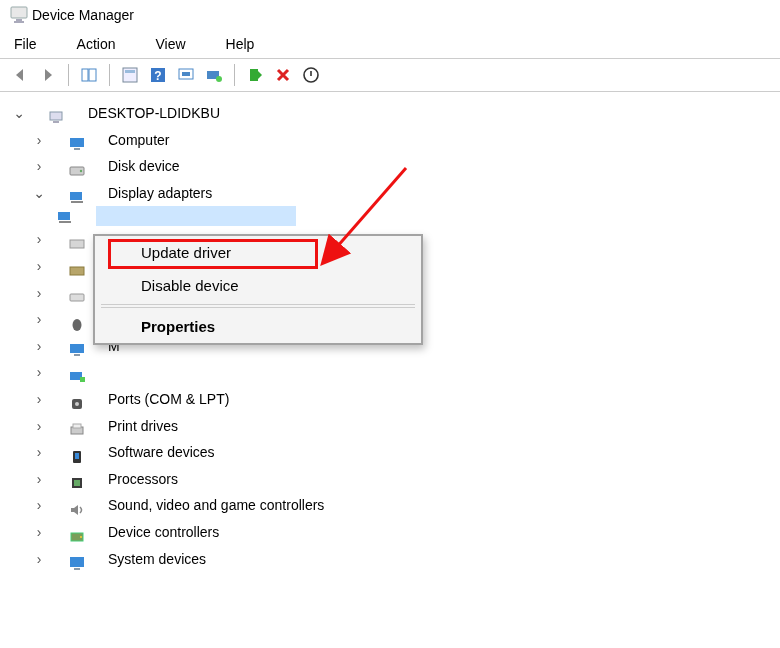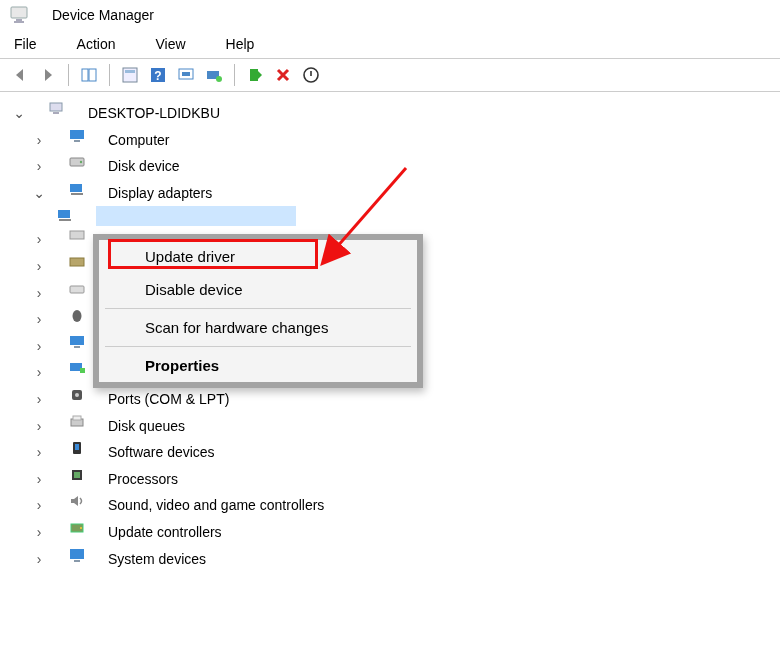--- a/index.html
+++ b/index.html
@@ -11,21 +11,21 @@
     color: #000;
     width: 780px;
     height: 648px;
     overflow: hidden;
     position: relative;
   }
   .titlebar {
     display: flex;
     align-items: center;
     padding: 6px 10px;
-    gap: 24px;
+    gap: 4px;
   }
   .title-icon { width: 18px; height:18px; }
   .menubar {
     display: flex;
     gap: 40px;
     padding: 6px 14px;
   }
   .menubar span { cursor: default; }
   .toolbar {
     border-top: 1px solid #ccc;
@@ -45,21 +45,21 @@
     width: 24px; height: 24px;
     display: flex; align-items:center; justify-content:center;
     border-radius:2px;
   }
   .tree {
     padding: 8px 12px;
     line-height: 1.9;
   }
   .node {
     display: flex;
-    align-items: flex-start;
+    align-items: flex-end;
     gap: 22px;
     white-space: nowrap;
   }
   .twisty {
     width: 14px;
     display:inline-flex;
     justify-content:center;
     color:#555;
     font-size:10px;
   }
@@ -68,21 +68,21 @@
   .indent1 { padding-left: 20px; }
   .indent2 { padding-left: 44px; }
   .dev-icon { width:18px; height:18px; display:inline-flex; align-items:center; justify-content:center; }
   .selected-device { background: #cde6ff; display:inline-block; width:200px; height:20px; }
   .context-menu {
     position: absolute;
     left: 93px;
     top: 234px;
     width: 330px;
     background: #f4f4f4;
-    border: 6px solid #a3a3a3;
+    border: 2px solid #a3a3a3;
     box-shadow: 2px 4px 8px rgba(0,0,0,0.25);
     z-index: 50;
   }
   .context-menu .item {
     padding: 8px 14px 8px 46px;
     font-size: 15px;
   }
   .context-menu .divider {
     border-top: 1px solid #ccc;
     margin: 2px 6px;
@@ -310,21 +310,21 @@
     <span>Ports (COM &amp; LPT)</span>
   </div>
   <div class="node indent1">
     <span class="twisty collapsed"></span>
     <span class="dev-icon">
         <svg width="18" height="18">
           <rect x="3" y="6" width="12" height="7" fill="#ccc" stroke="#888"></rect>
           <rect x="5" y="3" width="8" height="4" fill="#eee" stroke="#aaa"></rect>
         </svg>
       </span>
-    <span>Disk queues</span>
+    <span>Print drives</span>
   </div>
   <div class="node indent1">
     <span class="twisty collapsed"></span>
     <span class="dev-icon">
         <svg width="18" height="18">
           <rect x="5" y="3" width="8" height="12" rx="1" fill="#333"></rect>
           <rect x="7" y="5" width="4" height="6" fill="#3a8ad8"></rect>
         </svg>
       </span>
     <span>Software devices</span>
@@ -350,39 +350,38 @@
     <span>Sound, video and game controllers</span>
   </div>
   <div class="node indent1">
     <span class="twisty collapsed"></span>
     <span class="dev-icon">
         <svg width="18" height="18">
           <rect x="3" y="5" width="12" height="8" fill="#7a9e5a" stroke="#4c7"></rect>
           <circle cx="13" cy="9" r="1" fill="#fc3"></circle>
         </svg>
       </span>
-    <span>Update controllers</span>
+    <span>Device controllers</span>
   </div>
   <div class="node indent1">
     <span class="twisty collapsed"></span>
     <span class="dev-icon">
         <svg width="18" height="18">
           <rect x="2" y="3" width="14" height="10" fill="#3a8ad8"></rect>
           <rect x="6" y="14" width="6" height="2" fill="#89a"></rect>
         </svg>
       </span>
     <span>System devices</span>
   </div>
 </div>
 
 <div class="context-menu">
   <div class="item">Update driver</div>
   <div class="item">Disable device</div>
   <div class="divider"></div>
-  <div class="item">Scan for hardware changes</div>
   <div class="divider"></div>
   <div class="item bold">Properties</div>
 </div>
 
 <div class="highlight-box"></div>
 
 <svg class="arrow" width="120" height="110">
   <defs>
     <marker id="ah" markerWidth="10" markerHeight="10" refX="2" refY="5" orient="auto">
       <path d="M0 0 L10 5 L0 10 z" fill="#e11"></path>

